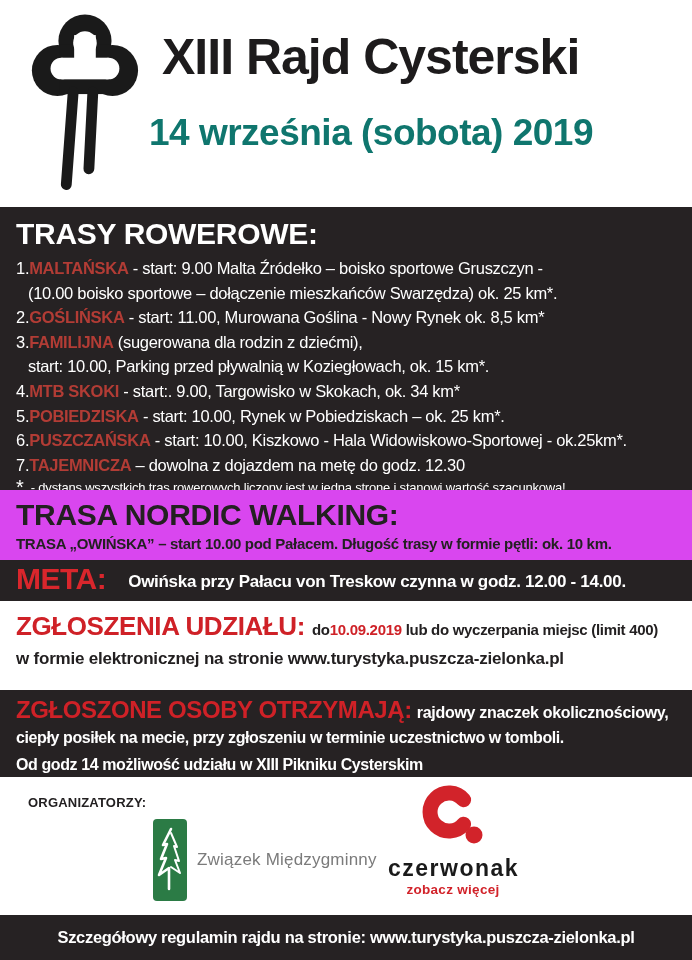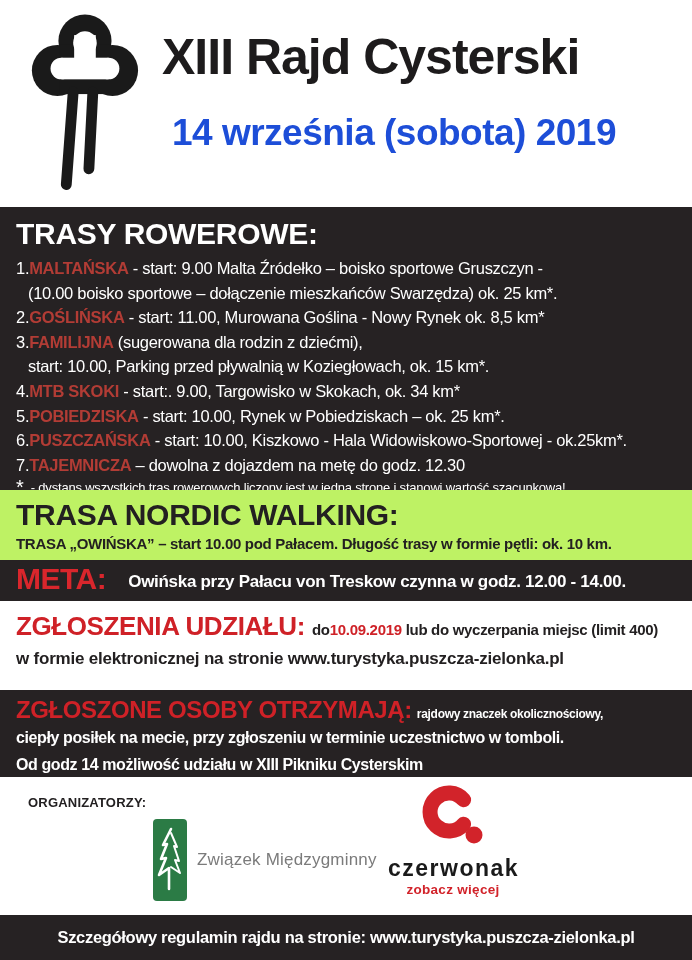--- a/index.html
+++ b/index.html
@@ -13,36 +13,36 @@
   section, header, footer { position:absolute; left:0; width:692px; box-sizing:border-box; overflow:hidden; }
 
   
   header { top:0; height:207px; background:#ffffff; }
   .cross-logo { position:absolute; left:24px; top:4px; }
   .title {
     position:absolute; left:162px; top:28px;
     font-size:50px; font-weight:bold; letter-spacing:-1px; color:#1d1b1c; white-space:nowrap;
   }
   .date {
-    position:absolute; left:172px; top:112px;
-    font-size:37px; font-weight:bold; letter-spacing:-0.5px; color:#1d4ed8; white-space:nowrap;
+    position:absolute; left:149px; top:112px;
+    font-size:37px; font-weight:bold; letter-spacing:-0.5px; color:#0f766e; white-space:nowrap;
   }
 
   
   .sec-trasy { top:207px; height:283px; padding:8px 0 0 16px; }
   .sec-trasy h2 { margin:2px 0 5px 0; font-size:30px; letter-spacing:-0.3px; }
   .route { font-size:16.5px; letter-spacing:-0.3px; line-height:24.6px; white-space:nowrap; }
   .route .rname { color:#b23c35; font-weight:bold;margin-top:16px; }
   .route.cont { padding-left:12px; }
   .footnote { margin-top:3px; display:flex; align-items:flex-start; gap:7px; }
   .footnote .mark { font-size:20px; line-height:14px; }
   .footnote .ftext { font-size:13px; letter-spacing:-0.2px; }
 
   
-  .sec-nordic { top:490px; height:70px; background:#bef264; padding:6px 0 0 16px; }
+  .sec-nordic { top:490px; height:70px; background:#d946ef; padding:6px 0 0 16px; }
   .sec-nordic h2 { margin:2px 0 3px 0; font-size:30px; letter-spacing:-0.3px; color:#232021; }
   .nordic-line { font-size:15px; font-weight:bold; letter-spacing:-0.3px; white-space:nowrap; color:#232021; }
 
   
   .meta-bar { position:absolute; left:0; top:560px; width:692px; height:41px; box-sizing:border-box;
     padding:2px 0 0 16px; white-space:nowrap; overflow:hidden; }
   .meta-label { font-size:30px; font-weight:bold; color:#d9262c; letter-spacing:-0.5px; vertical-align:baseline; }
   .meta-text { font-size:17px; font-weight:bold; color:#ffffff; letter-spacing:-0.3px; margin-left:22px; vertical-align:2px; }
 
   
@@ -51,21 +51,21 @@
   .zgl-label { font-size:26px; font-weight:bold; color:#cf2127; letter-spacing:-0.4px; }
   .zgl-do { font-size:15px; font-weight:bold; color:#232021; margin-left:7px; letter-spacing:-0.3px; }
   .zgl-deadline { font-size:15px; font-weight:bold; color:#cf2127; letter-spacing:-0.3px; }
   .zgl-rest { font-size:15px; font-weight:bold; color:#232021; letter-spacing:-0.3px; }
   .zgl-line2 { margin-top:7px; font-size:17px; font-weight:bold; color:#232021; letter-spacing:-0.2px; white-space:nowrap; }
 
   
   .sec-otrz { top:690px; height:87px; padding:6px 0 0 16px; }
   .otrz-line1 { white-space:nowrap; }
   .otrz-label { font-size:24px; font-weight:bold; color:#cf2127; letter-spacing:-0.4px; }
-  .otrz-text { font-size:12px; font-weight:bold; color:#ffffff; margin-left:5px; letter-spacing:-0.3px; }
+  .otrz-text { font-size:16px; font-weight:bold; color:#ffffff; margin-left:5px; letter-spacing:-0.3px; }
   .otrz-line { font-size:16px; font-weight:bold; color:#ffffff; letter-spacing:-0.4px; line-height:27px; white-space:nowrap; }
 
   
   .sec-org { top:777px; height:138px; background:#ffffff; }
   .org-label { position:absolute; left:28px; top:18px; font-size:13px; font-weight:bold; letter-spacing:0.2px; color:#232021; }
   .org-zielonka { position:absolute; left:153px; top:42px; display:flex; align-items:center; }
   .z-text { margin-left:10px; }
   .z-line1 { font-size:17px; color:#7b7b7b; letter-spacing:0.2px; }
   .z-line2 { font-size:24px; color:#1a1a1a; letter-spacing:0.2px; margin-top:1px; }
   .org-czerwonak { position:absolute; left:388px; top:6px; width:130px; text-align:center; }

